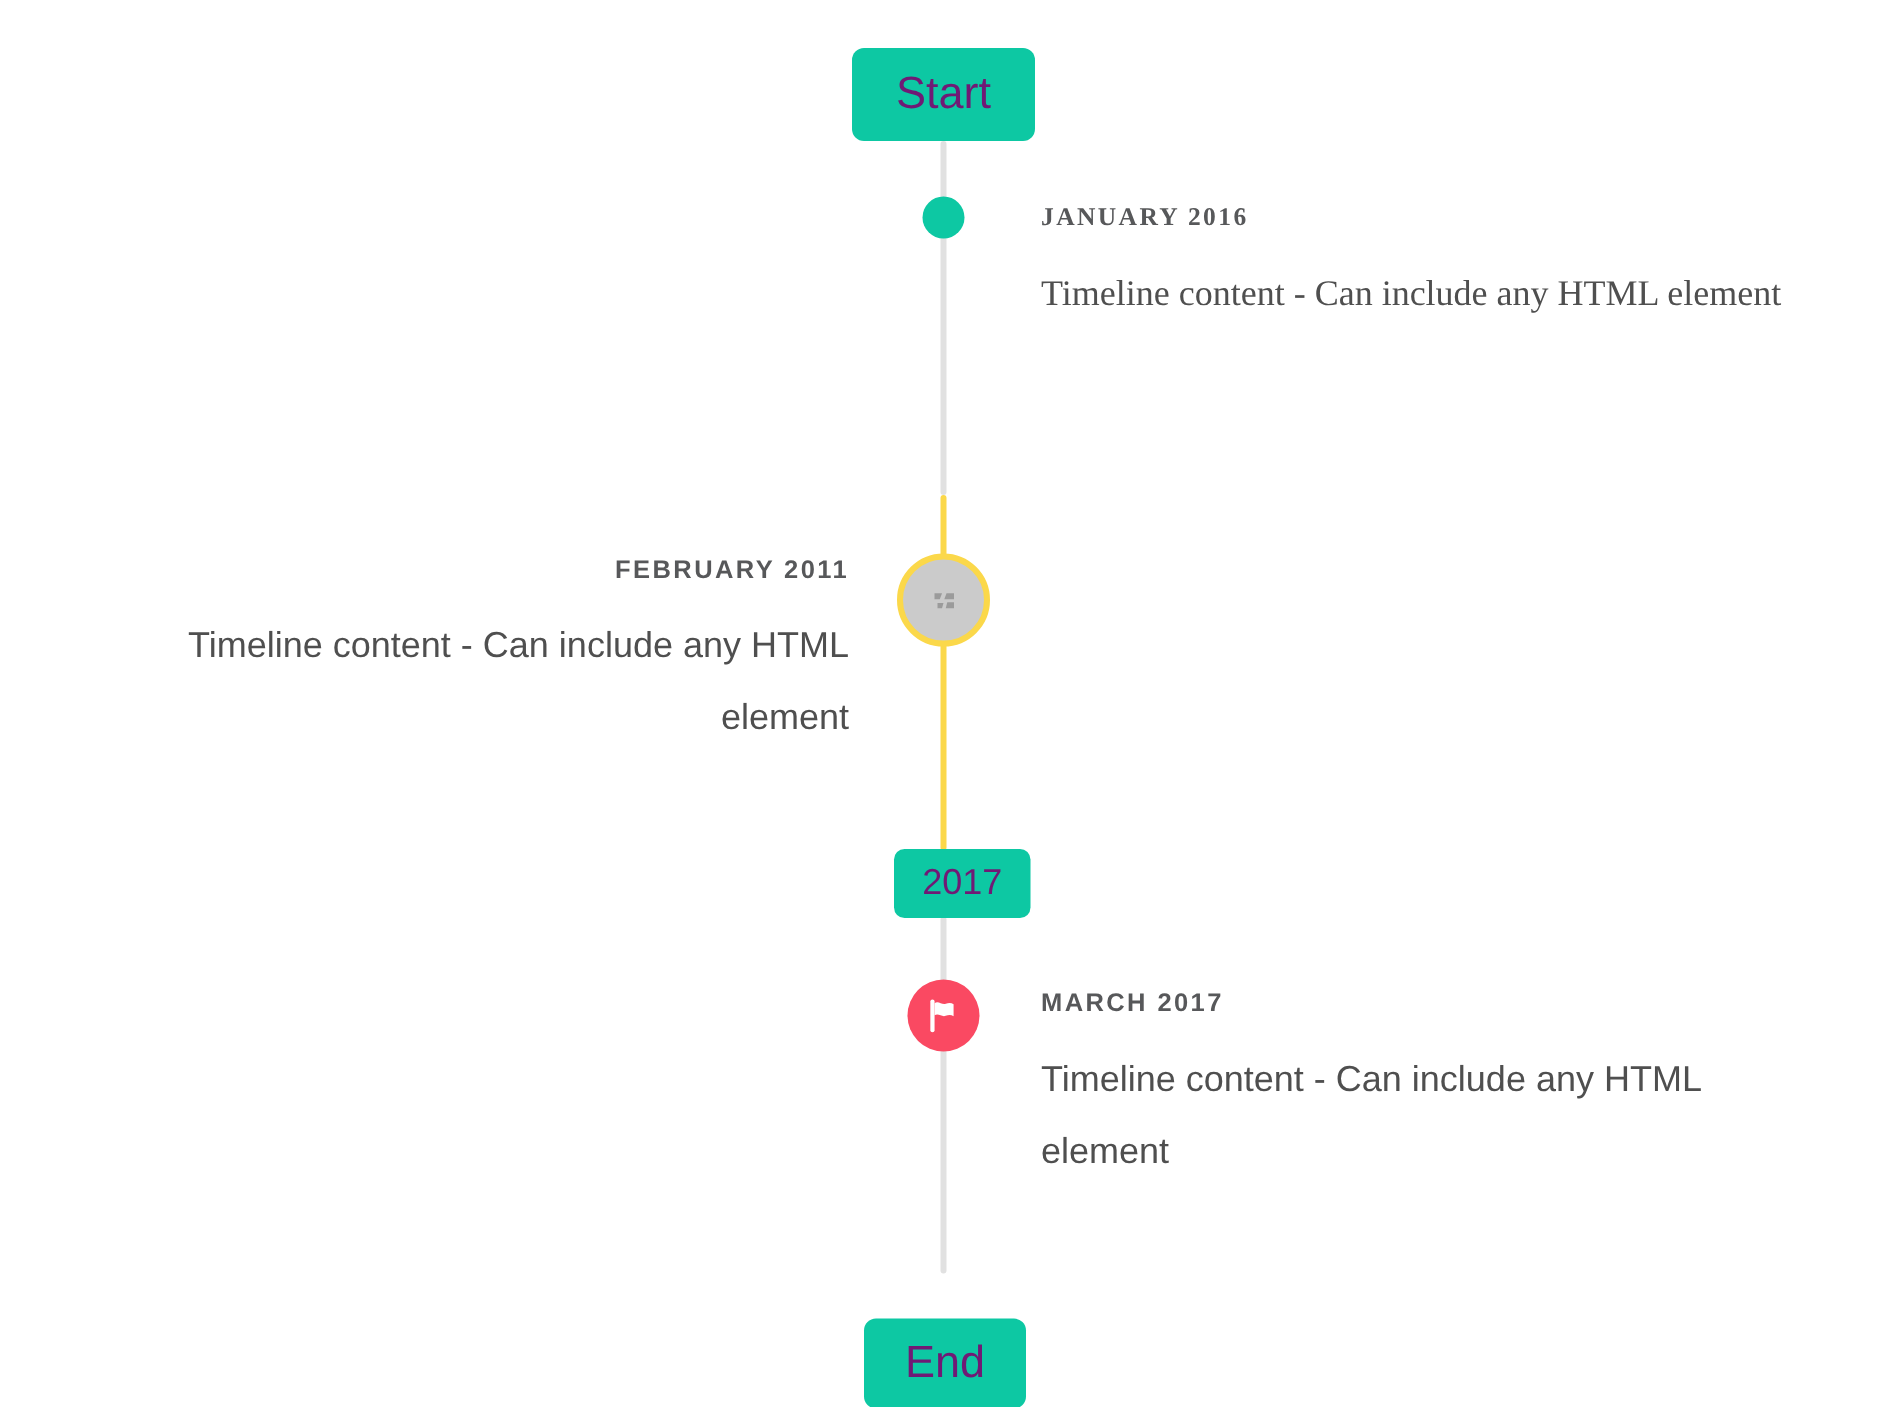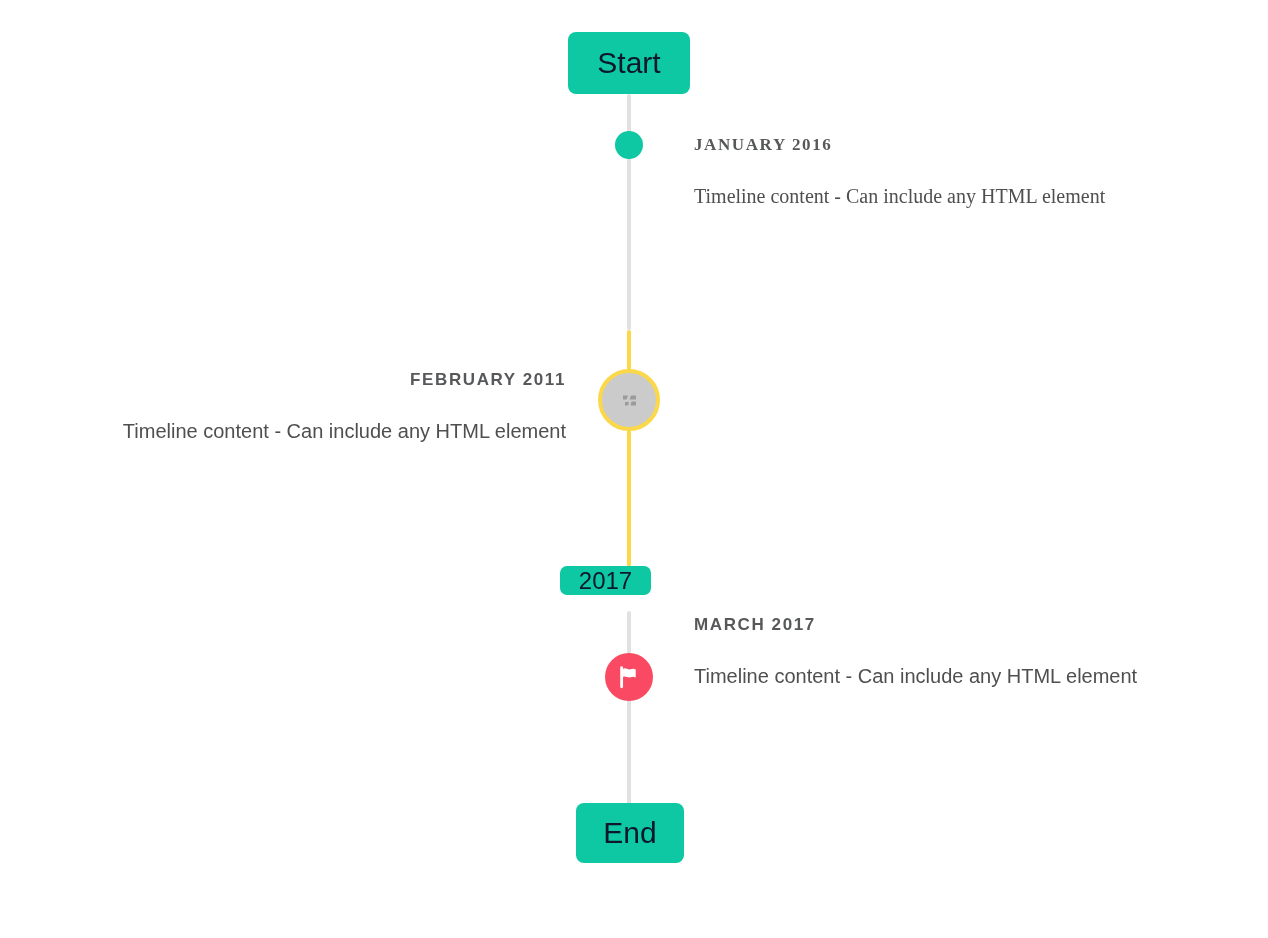--- a/index.html
+++ b/index.html
@@ -29,29 +29,29 @@
   .seg-2 { top: 330px; height: 237px; }
   .seg-3 { top: 611px; height: 238px; }
 
   
   .badge {
     position: absolute;
     display: flex;
     align-items: center;
     justify-content: center;
     background: var(--accent-teal, #0dc8a3);
-    color: #0f172a;
+    color: #701a75;
     border-radius: 8px;
     z-index: 3;
     cursor: default;
     user-select: none;
   }
   .badge-start { left: 568px; top: 32px;  width: 122px; height: 62px; font-size: 30px; }
-  .badge-year  { left: 560px; top: 566px; width: 91px;  height: 29px; font-size: 24px; border-radius: 7px; }
-  .badge-end   { left: 576px; top: 803px; width: 108px; height: 60px; font-size: 30px; }
+  .badge-year  { left: 596px; top: 566px; width: 91px;  height: 46px; font-size: 24px; border-radius: 7px; }
+  .badge-end   { left: 576px; top: 879px; width: 108px; height: 60px; font-size: 30px; }
 
   
   .marker {
     position: absolute;
     border-radius: 50%;
     z-index: 2;
     display: flex;
     align-items: center;
     justify-content: center;
   }
@@ -75,31 +75,31 @@
   
   .item-block {
     position: absolute;
     width: 530px;
     z-index: 2;
   }
   .item-right { left: 694px; text-align: left; }
   .item-left  { left: 36px;  text-align: right; }
   .blk-jan { top: 133px; font-family: Liberation Serif, serif; }
   .blk-feb { top: 368px; }
-  .blk-mar { top: 613px; }
+  .blk-mar { top: 657px; }
   .item-date {
     font-size: 17px;
     font-weight: bold;
     letter-spacing: 1.6px;
     color: var(--label-text, #57585a);
     line-height: 24px;
   }
   .item-content {
     margin-top: 15px;
-    font-size: 20px;
+    font-size: 24px;
     line-height: 48px;
     color: var(--content-text, #4f4f4f);
   }
 </style>
 </head>
 <body>
 
 <div class="canvas">
 
   <div class="line gray seg-1"></div>

